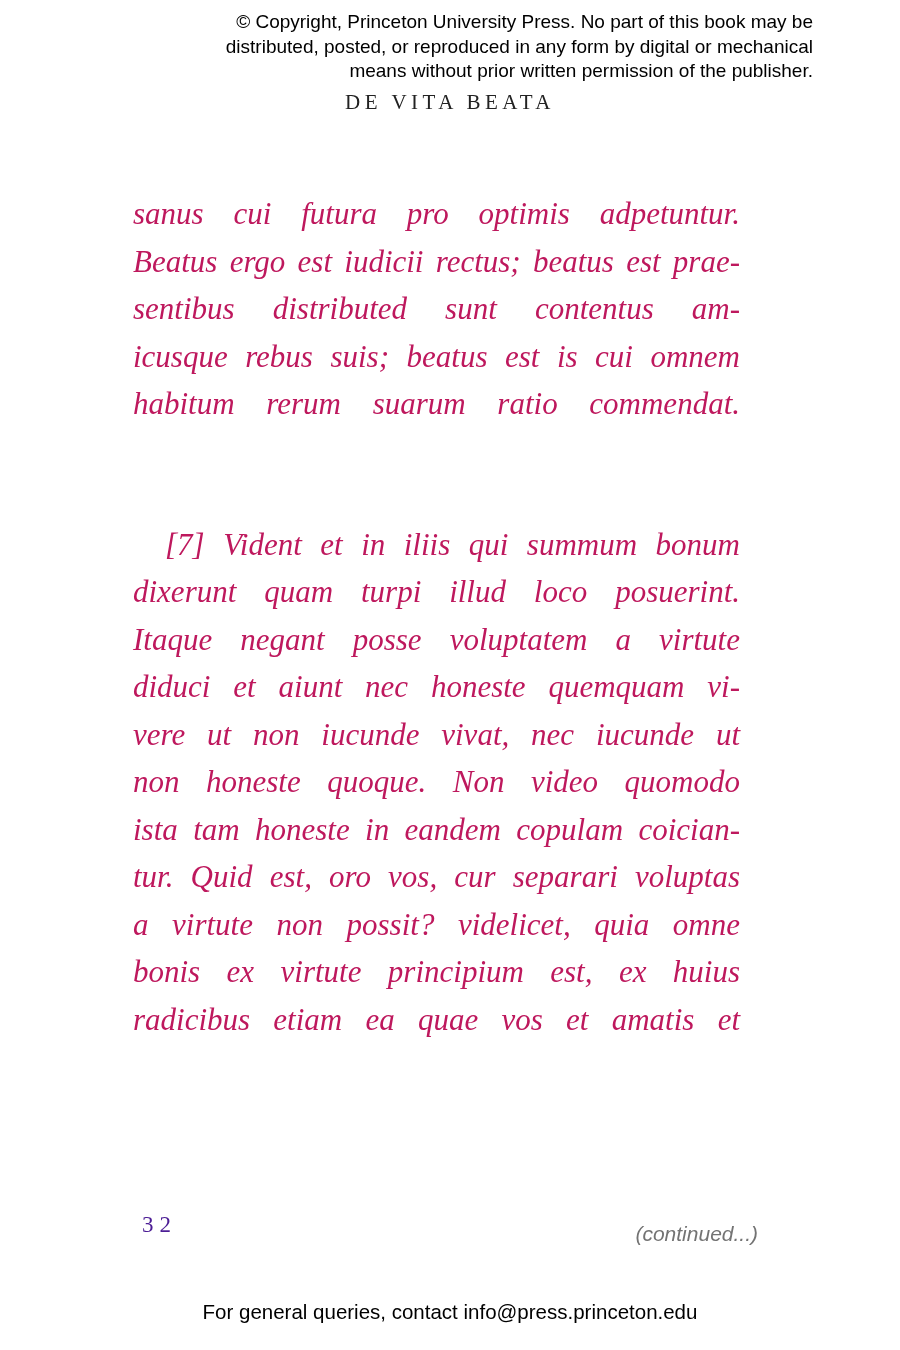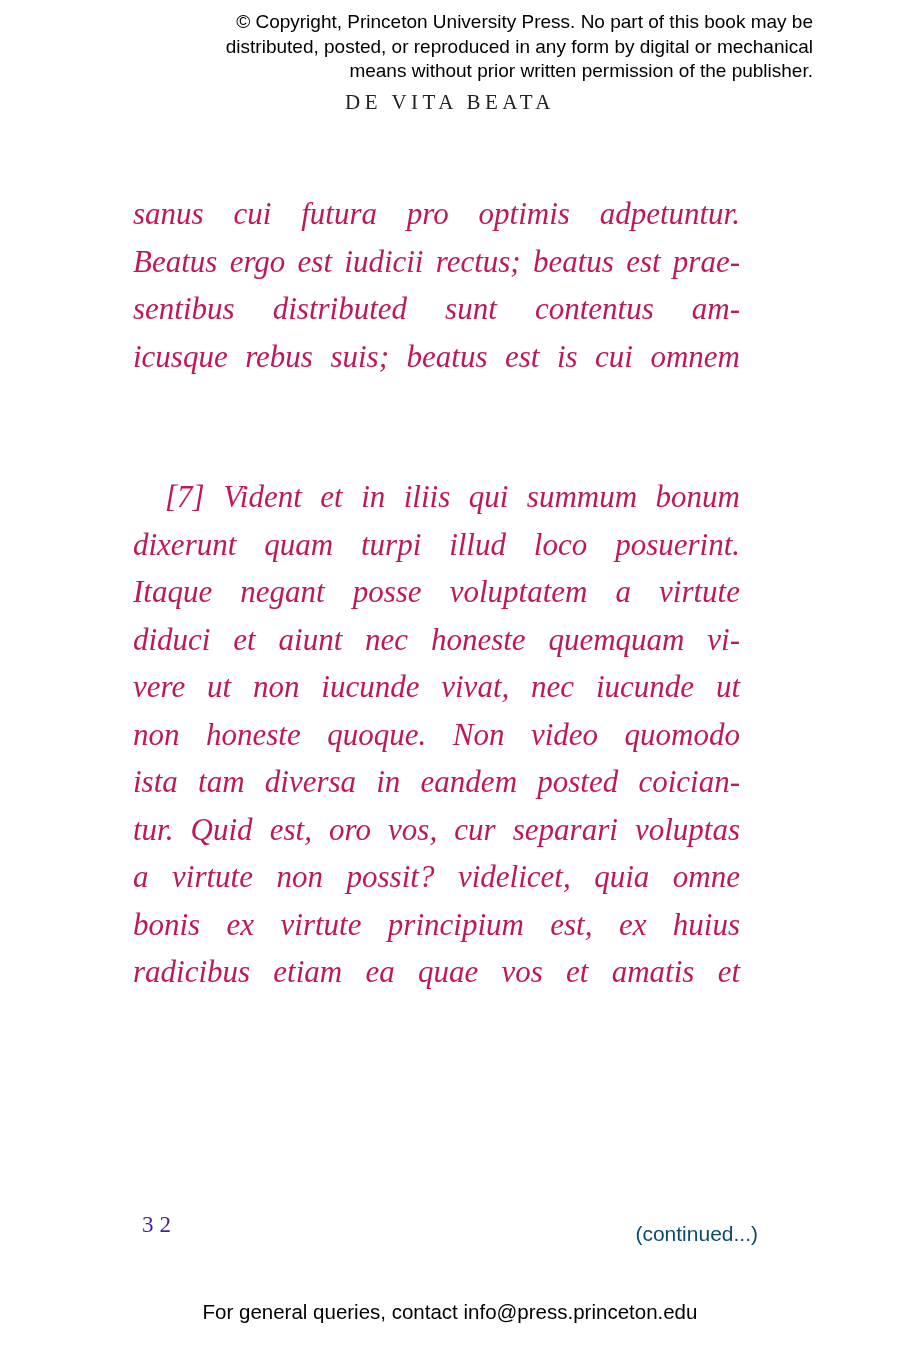--- a/index.html
+++ b/index.html
@@ -61,22 +61,23 @@
     font-family: "Liberation Serif", serif;
     font-size: 23px;
     letter-spacing: 6px;
     color: #4c1d95;
   }
   .continued-note {
     position: absolute;
     right: 142px;
     top: 1222px;
     font-family: "Liberation Sans", sans-serif;
+    font-style: italic;
     font-size: 21px;
-    color: #0c4a6e;
+    color: #737373;
     text-align: right;
   }
   .footer-contact {
     position: absolute;
     top: 1300px;
     left: 0;
     width: 100%;
     text-align: center;
     font-family: Liberation Sans, sans-serif;
     font-size: 20.5px;
@@ -93,29 +94,30 @@
   </div>
 
 <div class="running-head">DE VITA BEATA</div>
 
 <div class="body-text">
   <div class="paragraph">
       <div class="text-line">sanus cui futura pro optimis adpetuntur.</div>
       <div class="text-line">Beatus ergo est iudicii rectus; beatus est prae-</div>
       <div class="text-line">sentibus distributed sunt contentus am-</div>
       <div class="text-line">icusque rebus suis; beatus est is cui omnem</div>
+      <div class="text-line">habitum rerum suarum ratio commendat.</div>
     </div>
   <div class="paragraph indent-first">
       <div class="text-line">[7] Vident et in iliis qui summum bonum</div>
       <div class="text-line">dixerunt quam turpi illud loco posuerint.</div>
       <div class="text-line">Itaque negant posse voluptatem a virtute</div>
       <div class="text-line">diduci et aiunt nec honeste quemquam vi-</div>
       <div class="text-line">vere ut non iucunde vivat, nec iucunde ut</div>
       <div class="text-line">non honeste quoque. Non video quomodo</div>
-      <div class="text-line">ista tam diversa in eandem posted coician-</div>
+      <div class="text-line">ista tam honeste in eandem copulam coician-</div>
       <div class="text-line">tur. Quid est, oro vos, cur separari voluptas</div>
       <div class="text-line">a virtute non possit? videlicet, quia omne</div>
       <div class="text-line">bonis ex virtute principium est, ex huius</div>
       <div class="text-line">radicibus etiam ea quae vos et amatis et</div>
     </div>
 </div>
 
 <div class="page-number">32</div>
 
 <div class="continued-note">(continued...)</div>

